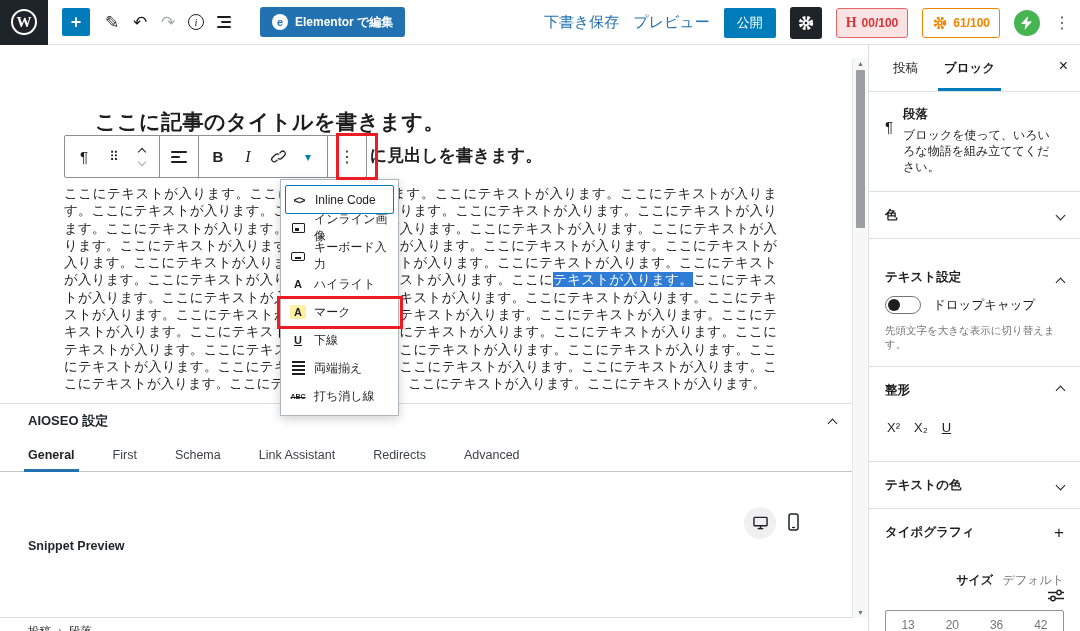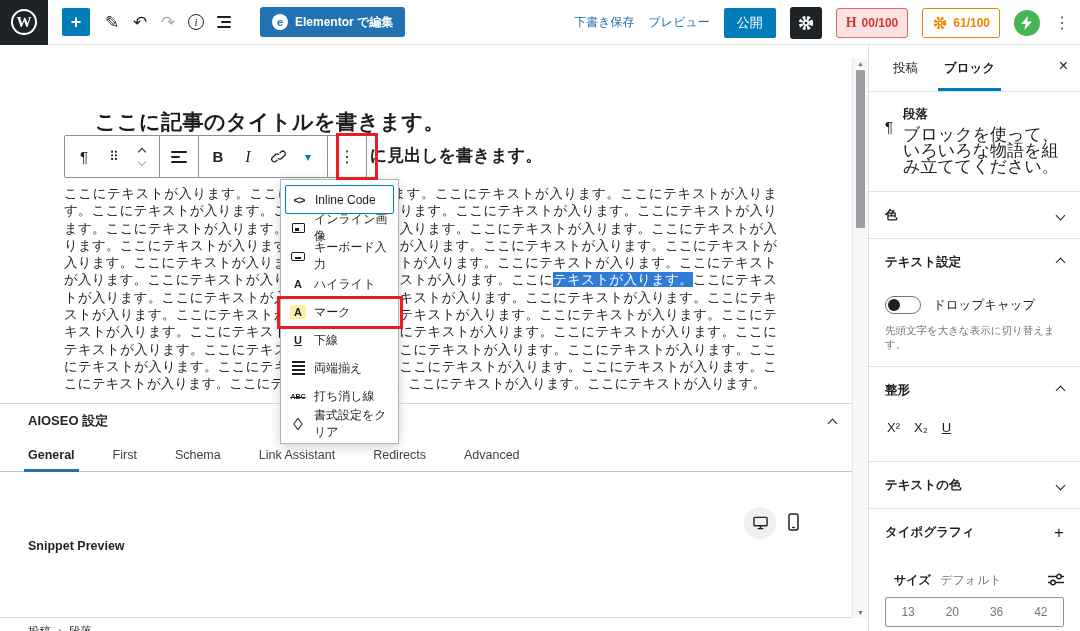--- a/index.html
+++ b/index.html
@@ -23,21 +23,21 @@
   font-family:"Liberation Serif","DejaVu Serif",serif; font-style:italic; font-size:11px;
   display:flex; align-items:center; justify-content:center; }
 .bars { display:flex; flex-direction:column; gap:3px; }
 .bars i { display:block; height:2px; background:#1e1e1e; border-radius:1px; }
 .listview .b1{width:14px;} .listview .b2{width:10px; margin-left:4px;} .listview .b3{width:14px;}
 .elementor-btn { margin-left:22px; height:30px; padding:0 12px; background:#2271b1; border:none; border-radius:3px;
   color:#fff; font-size:12px; font-weight:bold; display:flex; align-items:center; gap:7px; cursor:pointer; }
 .el-logo { width:16px; height:16px; background:#fff; color:#2271b1; border-radius:50%;
   font-size:11px; font-weight:bold; display:flex; align-items:center; justify-content:center; }
 .adminbar-right { position:absolute; right:10px; top:0; height:45px; display:flex; align-items:center; gap:14px; }
-.link-btn { background:none; border:none; color:#2271b1; font-size:12px; cursor:pointer; white-space:nowrap; }
+.link-btn { background:none; border:none; color:#2271b1; font-size:15px; cursor:pointer; white-space:nowrap; }
 .publish-btn { height:30px; padding:0 13px; background:#007cba; border:none; border-radius:2px;
   color:#fff; font-size:13px; cursor:pointer; white-space:nowrap; }
 .gear-btn { width:32px; height:32px; background:#1d2327; border:none; border-radius:3px; cursor:pointer;
   display:flex; align-items:center; justify-content:center; }
 .badge { height:30px; display:flex; align-items:center; gap:5px; padding:0 9px; border-radius:3px;
   font-size:12px; font-weight:bold; cursor:pointer; }
 .badge-h { background:#fbe3e4; border:1px solid #e66465; color:#d63638; }
 .badge-h .h-letter { font-family:"Liberation Serif","DejaVu Serif",serif; font-size:14px; }
 .badge-score { background:#fff; border:1px solid #f18500; color:#f18500; }
 .bolt-circ { width:26px; height:26px; border-radius:50%; background:#46b450; display:flex; align-items:center; justify-content:center; cursor:pointer; }
@@ -132,33 +132,33 @@
 
 .sidebar { position:absolute; top:45px; left:868px; width:212px; height:586px; background:#fff; border-left:1px solid #dcdcde; }
 .sb-tabs { height:47px; border-bottom:1px solid #e0e0e0; display:flex; align-items:stretch; padding-left:24px; gap:26px; position:relative; }
 .sb-tab { display:flex; align-items:center; font-size:12.5px; color:#1e1e1e; cursor:pointer; position:relative; }
 .sb-tab.active { font-weight:bold; }
 .sb-tab.active::after { content:""; position:absolute; left:-6px; right:-6px; bottom:0; height:3px; background:#007cba; }
 .sb-close { position:absolute; right:12px; top:12px; background:none; border:none; font-size:16px; color:#1e1e1e; cursor:pointer; }
 .sb-card { padding:14px 16px 16px 16px; border-bottom:1px solid #e0e0e0; display:flex; gap:10px; }
 .sb-pilcrow { font-size:15px; margin-top:12px; color:#1e1e1e; }
 .sb-card-name { font-size:12.5px; font-weight:bold; margin-bottom:4px; }
-.sb-card-desc { font-size:17px; line-height:16px; color:#1e1e1e; width:158px; }
+.sb-card-desc { font-size:12px; line-height:16px; color:#1e1e1e; width:158px; }
 .sb-row { height:47px; display:flex; align-items:center; justify-content:space-between; padding:0 16px;
   border-bottom:1px solid #e0e0e0; font-size:12.5px; font-weight:bold; color:#1e1e1e; cursor:pointer; }
 .sb-sub { padding:4px 16px 14px 16px; border-bottom:1px solid #e0e0e0; }
 .toggle-row { display:flex; align-items:center; gap:12px; margin:6px 0 10px 0; }
 .toggle { width:36px; height:18px; border:1.2px solid #757575; border-radius:9px; background:#fff; position:relative; cursor:pointer; }
 .toggle::after { content:""; position:absolute; left:2px; top:2px; width:12px; height:12px; border-radius:50%; background:#1e1e1e; }
 .toggle-label { font-size:12.5px; }
 .sb-hint { font-size:10.5px; color:#757575; }
 .fmt-btn-row { display:flex; gap:14px; padding:2px 0 12px 2px; }
 .fmt-btn { background:none; border:none; font-size:13px; color:#1e1e1e; cursor:pointer; }
 .fmt-btn.uline { text-decoration:underline; }
-.size-row { display:flex; align-items:center; justify-content:space-between; margin:10px 0 8px 9px; }
+.size-row { display:flex; align-items:flex-end; justify-content:space-between; margin:10px 0 8px 0;flex-direction:column; }
 .size-label { font-size:12px; font-weight:bold; }
 .size-default { font-size:12px; color:#757575; font-weight:normal; margin-left:5px; }
 .size-seg { display:flex; border:1px solid #949494; border-radius:2px; height:30px; margin-bottom:6px; }
 .size-opt { flex:1; display:flex; align-items:center; justify-content:center; font-size:12px; color:#757575;
   background:none; border:none; cursor:pointer; }
 .plus-btn { background:none; border:none; font-size:17px; color:#1e1e1e; cursor:pointer; }
 </style>
 </head>
 <body>
 
@@ -317,26 +317,20 @@
               <i></i>
               <i></i>
             </span>
           </span>
         <span>両端揃え</span>
       </div>
       <div class="fmt-item">
         <span class="fmt-ico strike-ico">ABC</span>
         <span>打ち消し線</span>
       </div>
-      <div class="fmt-item">
-        <span class="fmt-ico">
-            <span class="eraser-ico"></span>
-          </span>
-        <span>書式設定をクリア</span>
-      </div>
     </div>
 
     <div class="red-box mark"></div>
 
     <div class="scrollbar">
       <span class="scroll-arrow" style="top:2px;">▲</span>
       <div class="scroll-thumb"></div>
       <span class="scroll-arrow" style="bottom:2px;">▼</span>
     </div>
 
@@ -392,21 +386,21 @@
         <div class="sb-card-name">段落</div>
         <div class="sb-card-desc">ブロックを使って、いろいろな物語を組み立ててください。</div>
       </div>
     </div>
 
     <div class="sb-row">
       <span>色</span>
       <i class="chv down"></i>
     </div>
 
-    <div class="sb-row" style="border-bottom:none;">
+    <div class="sb-row" style="border-bottom:none;align-items:flex-end;">
       <span>テキスト設定</span>
       <i class="chv up"></i>
     </div>
     <div class="sb-sub">
       <div class="toggle-row">
         <span class="toggle"></span>
         <span class="toggle-label">ドロップキャップ</span>
       </div>
       <div class="sb-hint">先頭文字を大きな表示に切り替えます。</div>
     </div>

